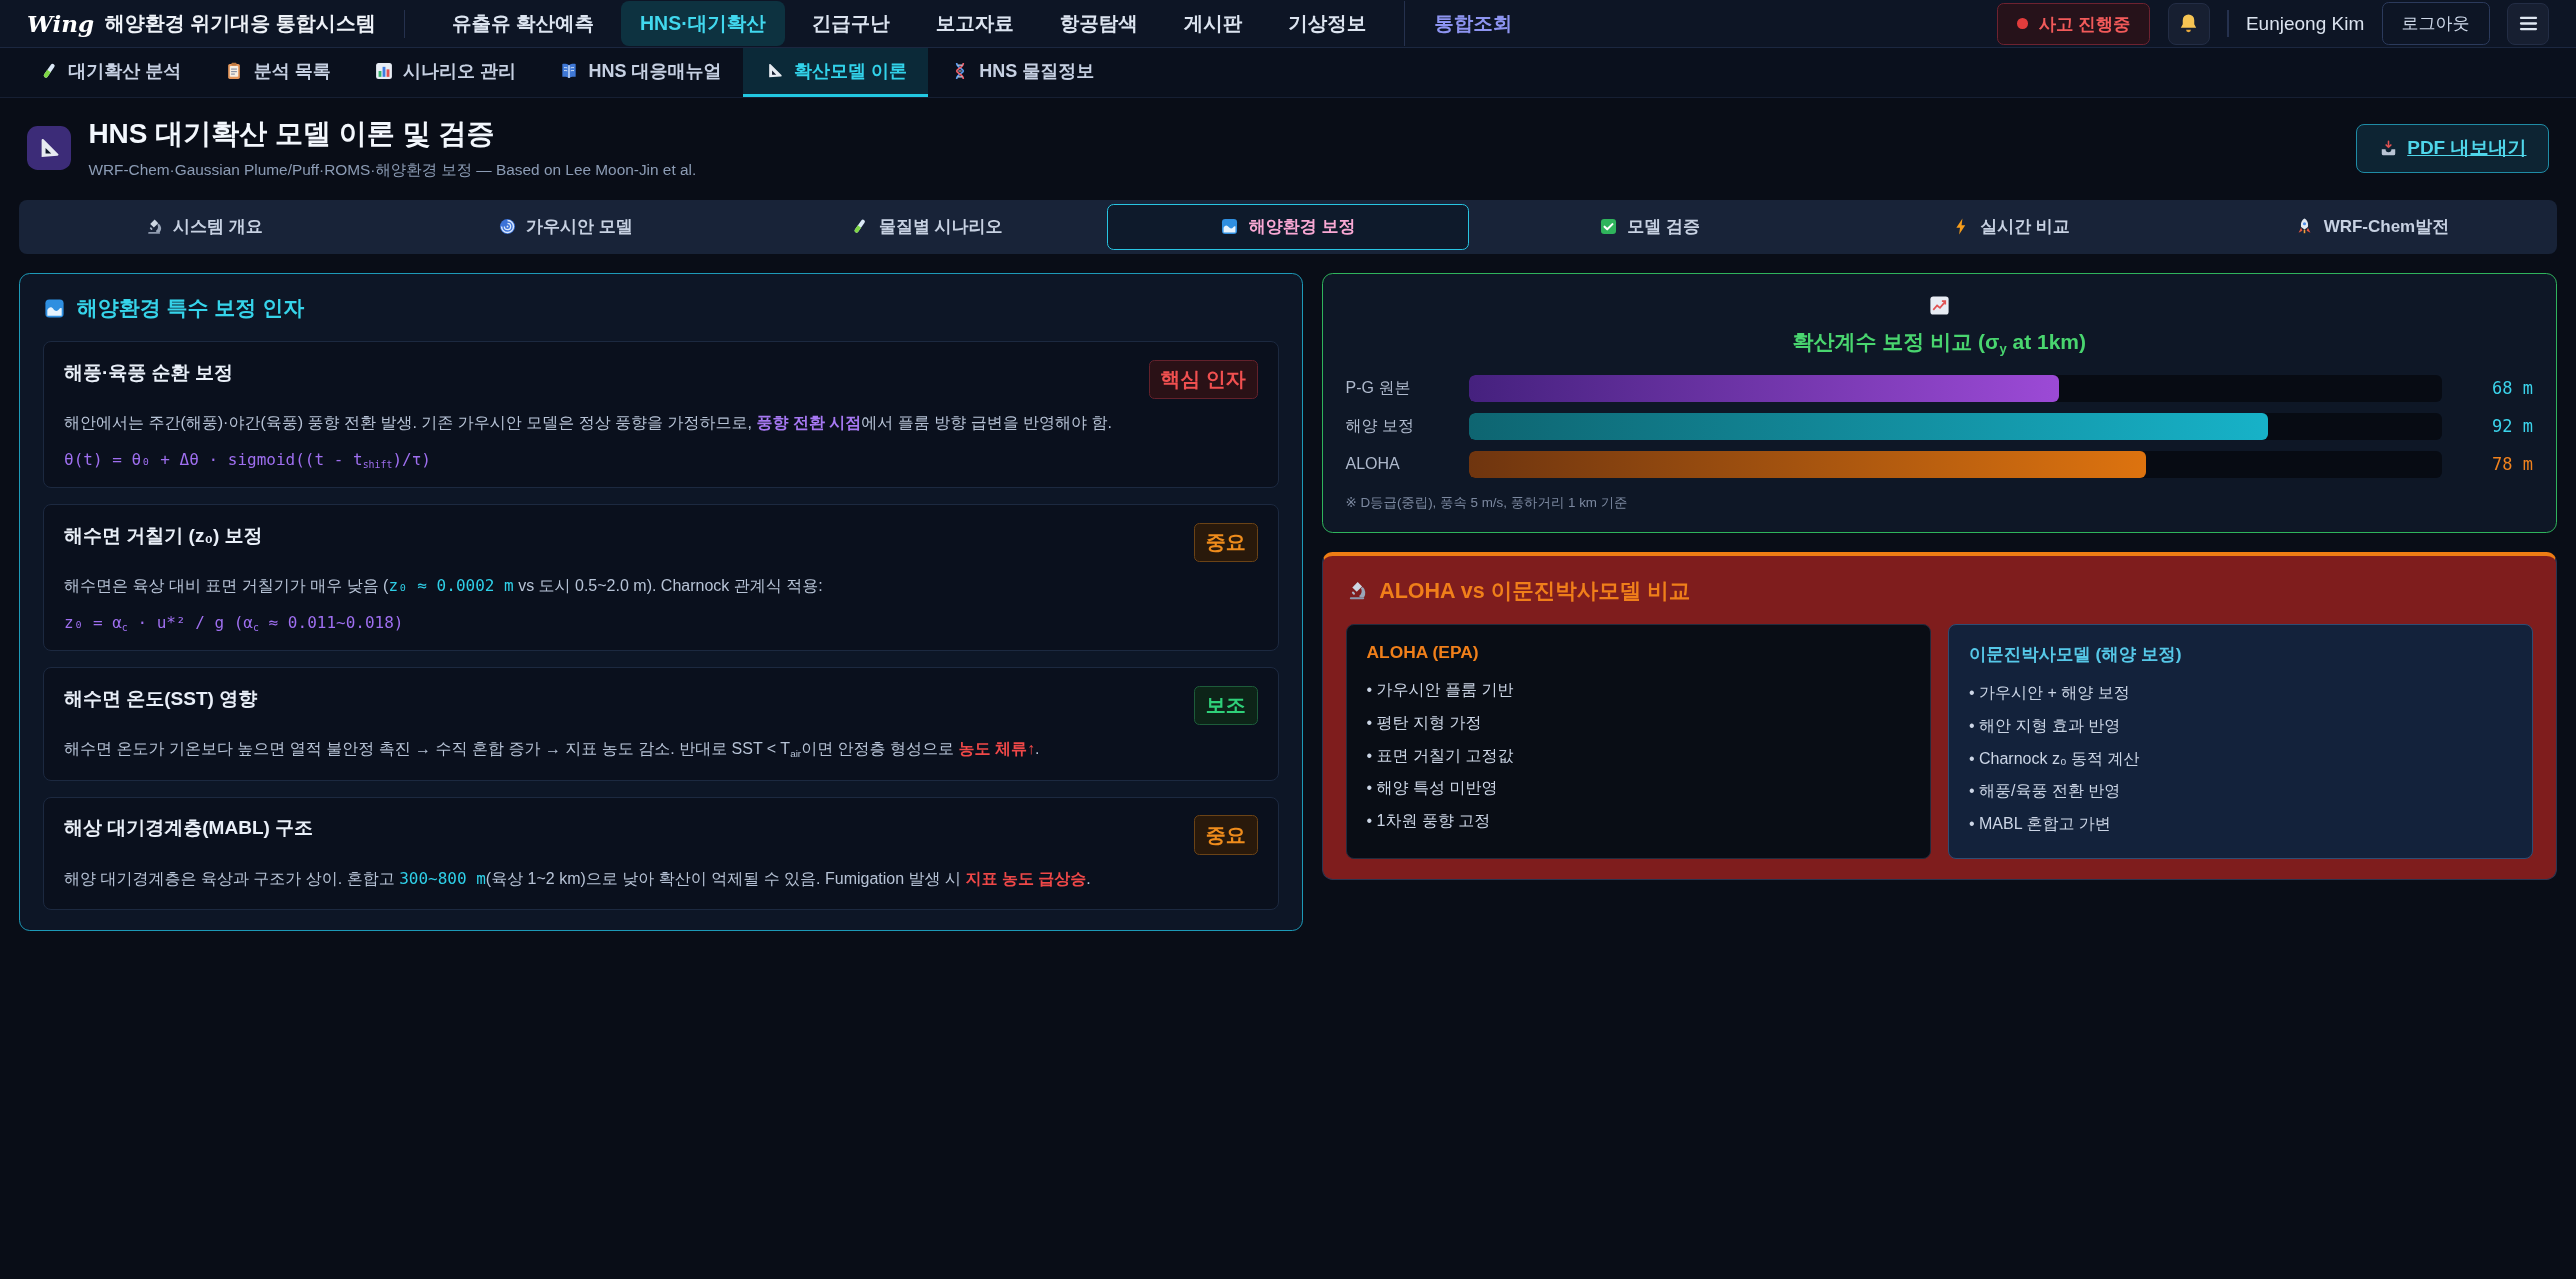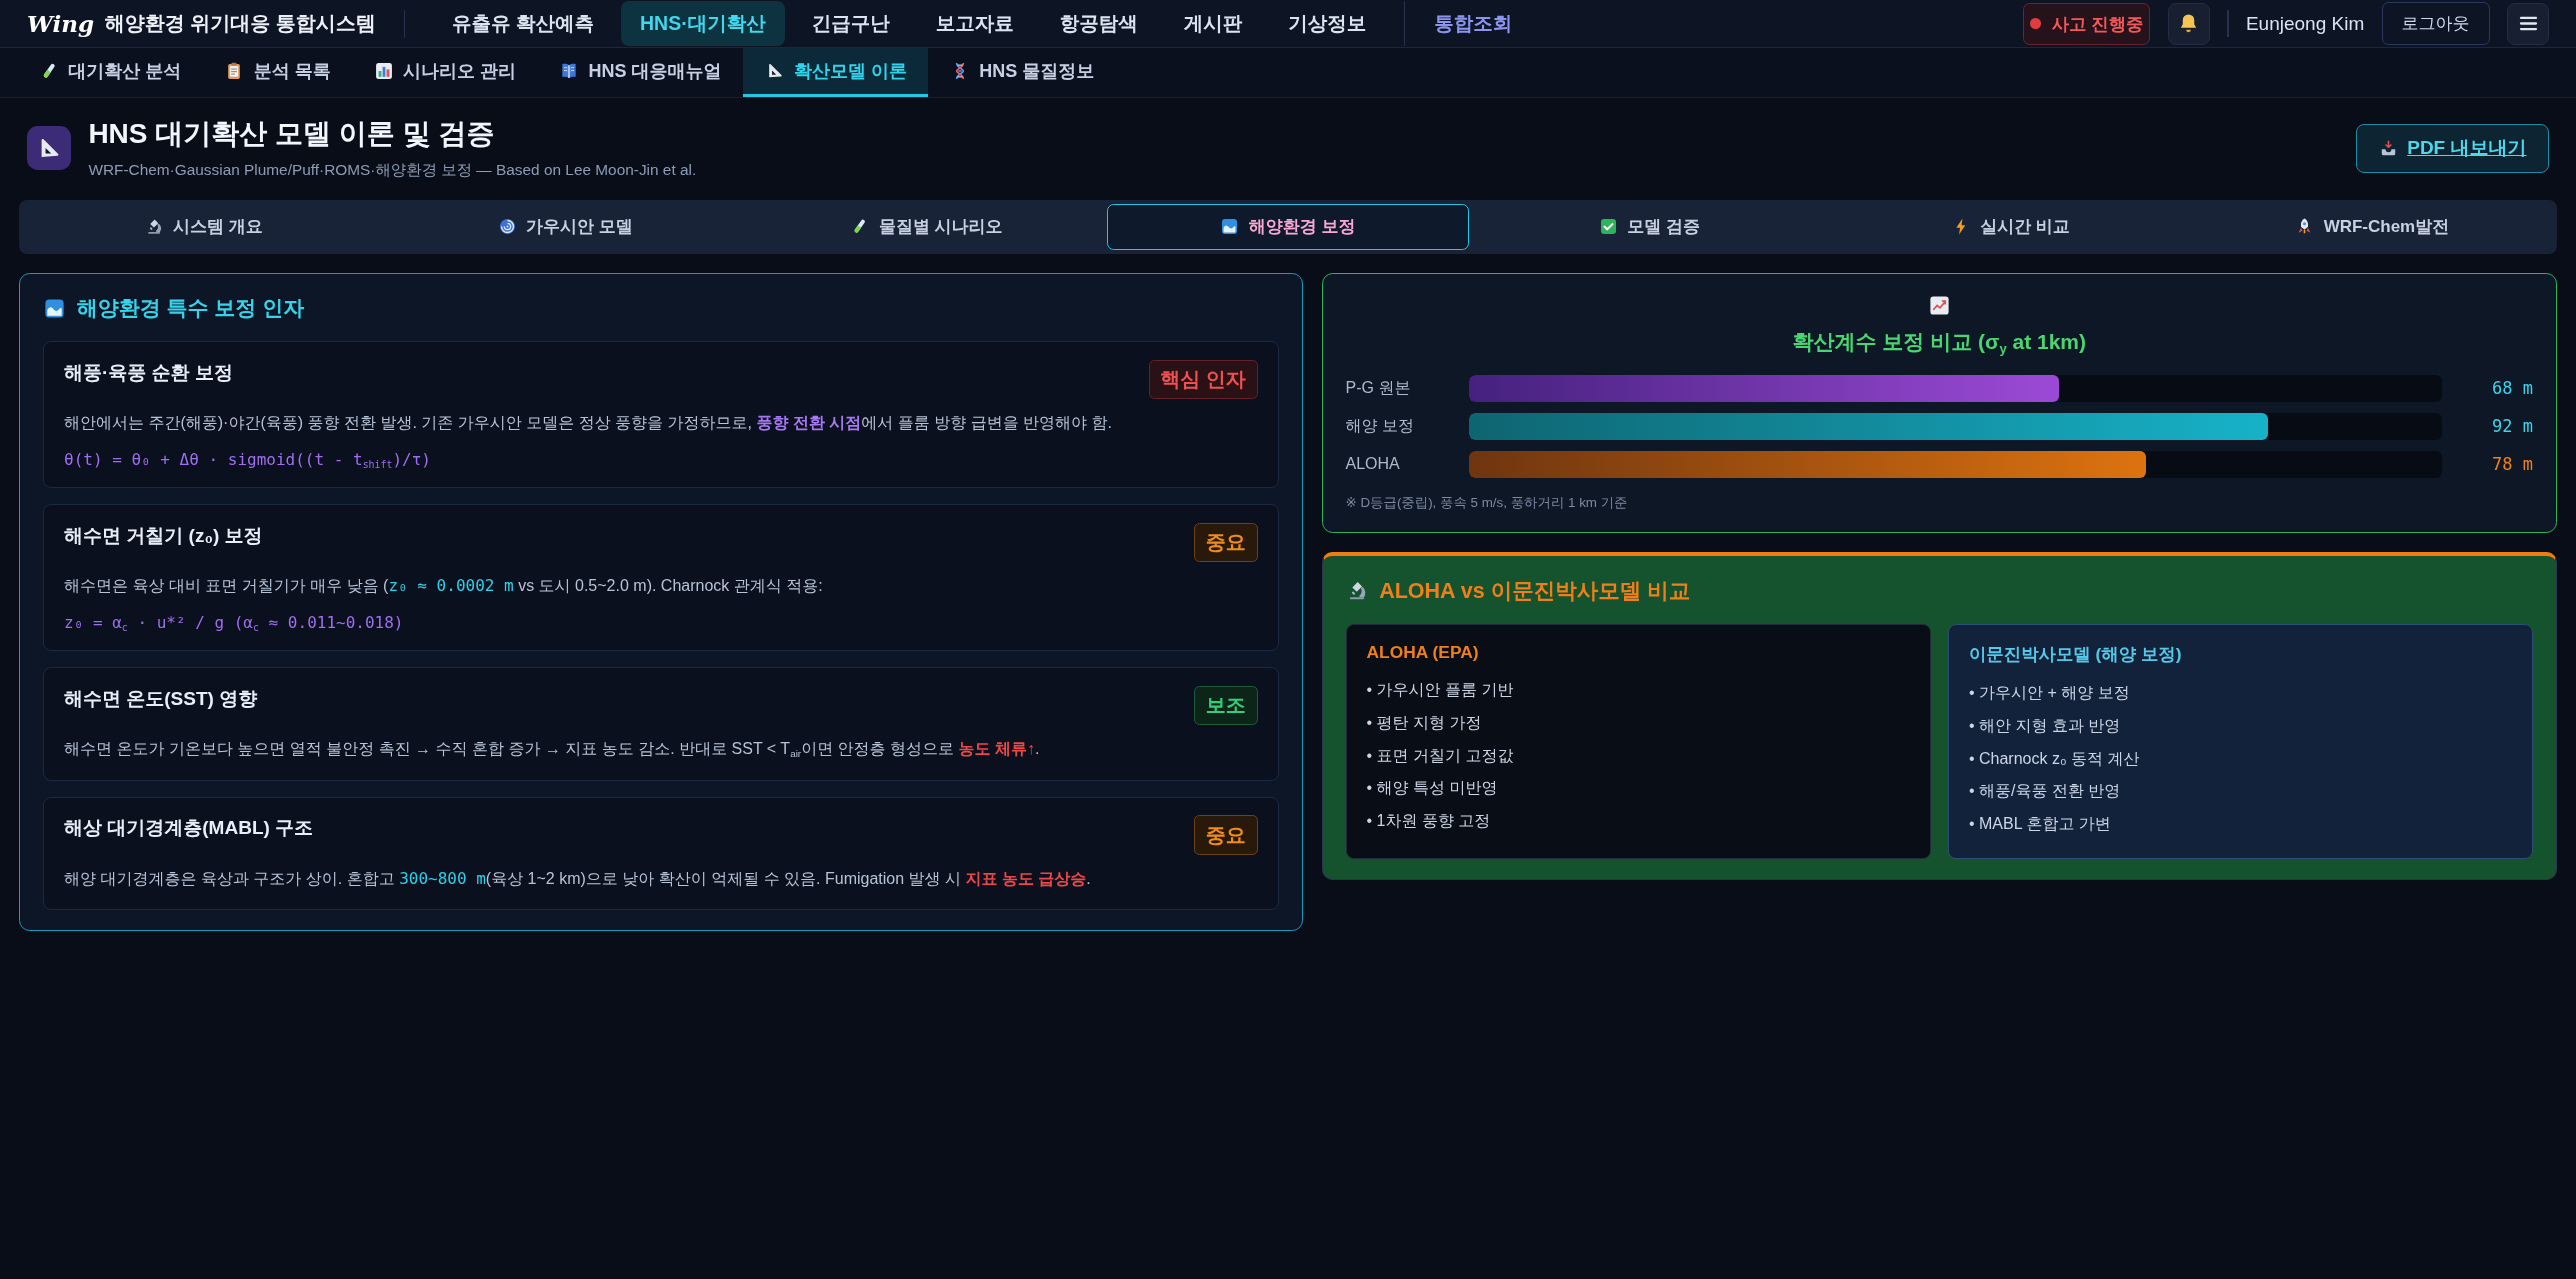--- a/index.html
+++ b/index.html
@@ -29,21 +29,21 @@
   .nav-item {
     font-size: 19.5px; font-weight: 700; color: #dce4f0; padding: 9.4px 19px;
     border-radius: 8px; cursor: pointer; white-space: nowrap; text-decoration: none;
   }
   .nav-item.active { color: #41d8ee; background: #0d3240; }
   .nav-item.accent { color: #8d94f0; border-left: 1.3px solid #25314e; border-radius: 0 8px 8px 0; padding-left: 29.5px; margin-left: 10.7px; }
   .topbar-right { margin-left: auto; display: flex; align-items: center; gap: 17.4px; }
   .incident-badge {
     display: flex; align-items: center; gap: 10.7px; color: #f25a5a;
     background: #26121a; border: 0.7px solid #6e2230; border-radius: 6.7px;
-    padding: 8px 6px; font-size: 17.4px; font-weight: 600; white-space: nowrap;
+    padding: 8px 19px; font-size: 17.4px; font-weight: 600; white-space: nowrap;
   }
   .incident-badge .dot { width: 10.7px; height: 10.7px; border-radius: 50%; background: #e23c3c; }
   .icon-btn {
     width: 42px; height: 42px; border-radius: 8px; background: #171f31;
     border: 0.7px solid #232d45; display: flex; align-items: center; justify-content: center; cursor: pointer;
   }
   .mini-divider { width: 1.3px; height: 27px; background: #25314e; }
   .user-name { font-size: 19px; color: #dbe3ef; white-space: nowrap; }
   .logout-btn {
     background: transparent; border: 0.7px solid #2b3a5c; color: #cfd9ea;
@@ -89,21 +89,21 @@
 
   
   .main { display: flex; gap: 19px; padding: 0 19px; align-items: flex-start; }
   .left-panel {
     flex: 1; background: #0d1626; border: 1.3px solid #1d9ab8;
     border-radius: 10.7px; padding: 20px 23px;
   }
   .right-col { flex: 1; display: flex; flex-direction: column; gap: 19px; }
   .chart-panel { background: #0e1726; border: 1.3px solid #2fb45c; border-radius: 10.7px; padding: 20px 23px; }
   .compare-panel {
-    background: #14532d; border: 0.7px solid #2a3550; border-top: 4px solid #ef7d14;
+    background: #7f1d1d; border: 0.7px solid #2a3550; border-top: 4px solid #ef7d14;
     border-radius: 10.7px; padding: 20px 23px;
   }
   .panel-title { display: flex; align-items: center; gap: 10.7px; font-size: 21px; font-weight: 700; margin-bottom: 19px; }
   .left-panel .panel-title { color: #36d4ea; }
   .chart-panel .panel-title { color: #49d56f; flex-direction: column; }
   .compare-panel .panel-title { color: #f07f1a; font-size: 21.5px; }
 
   
   .card {
     background: #0a101d; border: 0.7px solid #1c2940; border-radius: 8px;

